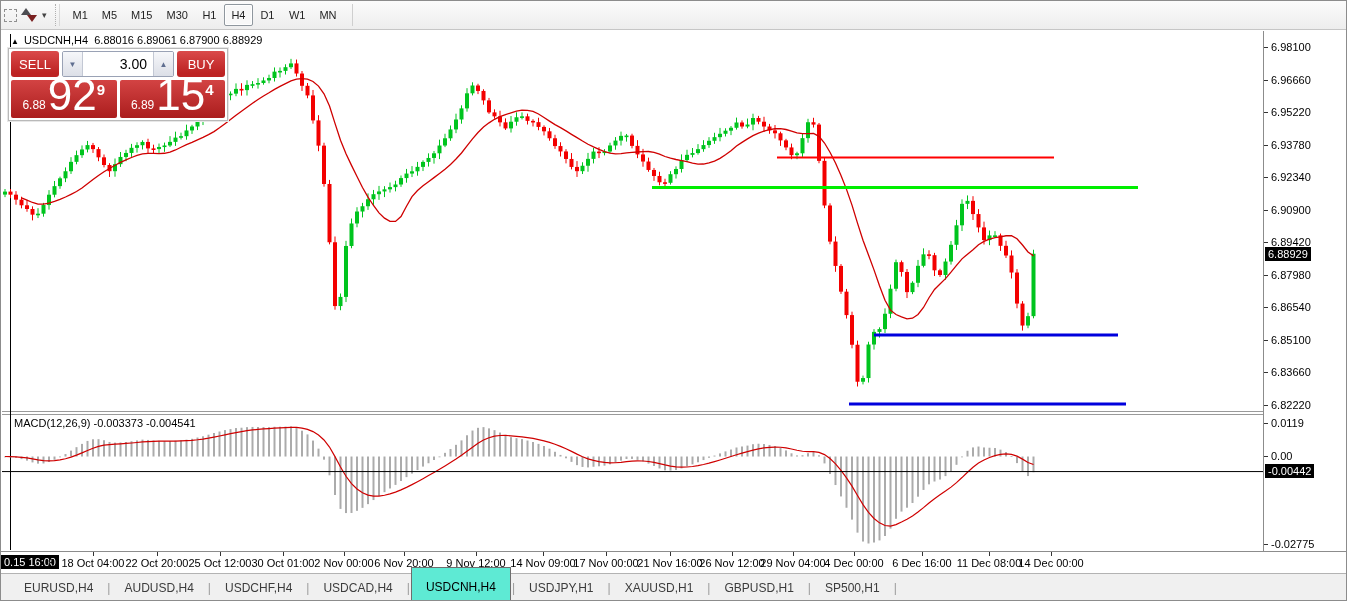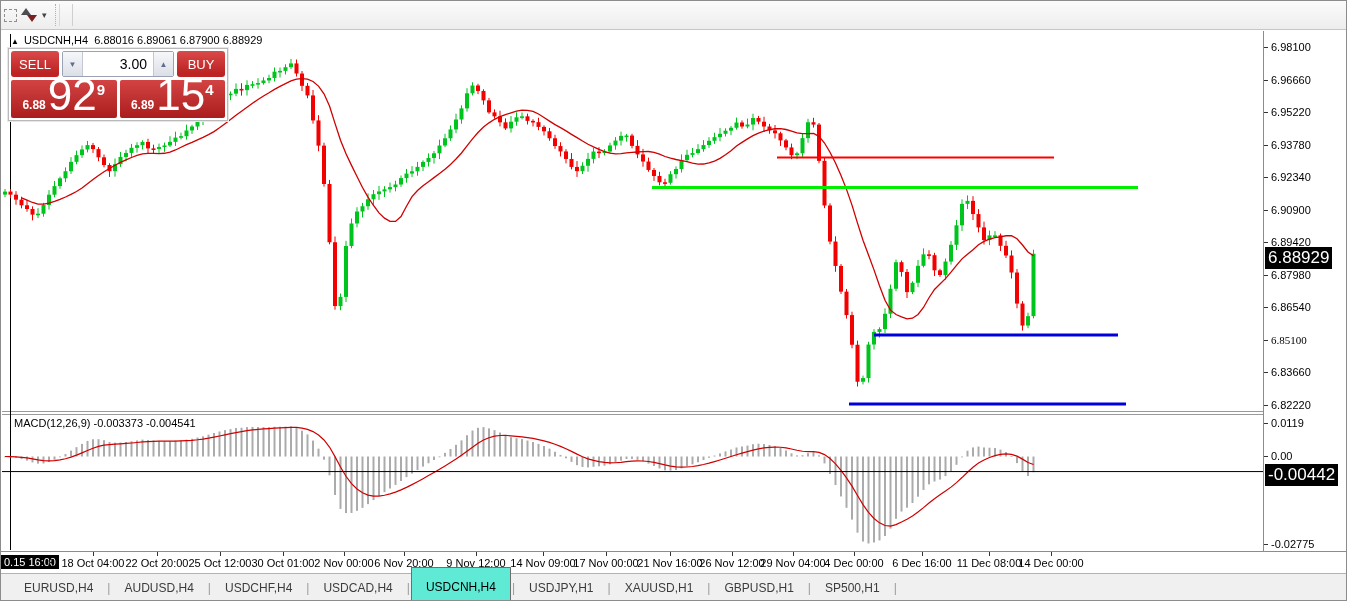--- a/index.html
+++ b/index.html
@@ -31,21 +31,21 @@
   .chart-area{position:absolute;left:0;top:0;width:100%;height:100%;}
   #chart-svg{position:absolute;left:0;top:0;}
   .chart-header{position:absolute;left:10px;top:33px;font-size:11px;color:#000;white-space:pre;}
   .hdr-marker{font-size:8px;color:#000;margin-right:5px;}
   .macd-label{position:absolute;left:13px;top:416px;font-size:11px;color:#000;}
   
   .price-axis{position:absolute;left:1262px;top:30px;width:84px;height:520px;background:#fff;
     border-left:1px solid #8c8c8c;font-size:11px;color:#000;}
   .ax-label{position:absolute;left:7px;white-space:nowrap;}
   .ax-tick{position:absolute;left:0;width:4px;height:1px;background:#333;}
-  .ax-badge{position:absolute;left:1px;background:#000;color:#fff;padding:1px 3px;font-size:17px;white-space:nowrap;}
+  .ax-badge{position:absolute;left:1px;background:#000;color:#fff;padding:1px 3px;font-size:11px;white-space:nowrap;}
   
   .time-axis{position:absolute;left:0;top:550px;width:1347px;height:22px;background:#fff;
     border-top:1px solid #8c8c8c;font-size:11px;color:#000;}
   .t-label{position:absolute;top:5px;transform:translateX(-50%);white-space:nowrap;}
   .t-tick{position:absolute;top:0;width:1px;height:4px;background:#333;}
   .t-badge{position:absolute;left:0;top:3px;background:#000;color:#fff;padding:1px 3px;font-size:11px;white-space:nowrap;}
   .t-stub{position:absolute;top:5px;white-space:nowrap;}
   
   .tab-bar{position:absolute;left:0;top:572px;width:1347px;height:29px;background:#f0f0f0;
     border-top:1px solid #b3b3b3;display:flex;align-items:center;padding-left:10px;font-size:12px;color:#3c3c3c;}
@@ -62,37 +62,48 @@
   .tw-stepper{flex:1;display:flex;border:1px solid #9aa2b5;border-radius:2px;overflow:hidden;}
   .tw-step-btn{width:20px;display:flex;align-items:center;justify-content:center;
     background:linear-gradient(180deg,#f6f7fa,#dcdfe7);color:#5f6e90;font-size:8px;cursor:default;}
   .tw-step-btn.left{border-right:1px solid #c3c8d4;}
   .tw-step-btn.right{border-left:1px solid #c3c8d4;}
   .tw-vol{flex:1;display:flex;align-items:center;justify-content:flex-end;background:#fff;
     font-size:14px;color:#000;padding-right:6px;}
   .tw-row2{display:flex;gap:3px;margin-top:3px;height:38px;}
   .tw-price{flex:1;display:flex;align-items:flex-end;justify-content:center;color:#fff;
     background:linear-gradient(180deg,#d34343,#ab1d1d);border-radius:2px;padding-bottom:3px;}
-  .tw-small{font-size:12px;font-weight:bold;margin-right:2px;line-height:1.6;}
+  .tw-small{font-size:12px;font-weight:normal;margin-right:2px;line-height:1.6;}
   .tw-big{font-size:44px;font-weight:400;line-height:0.88;}
   .tw-sup{font-size:15px;font-weight:bold;align-self:flex-start;margin-top:1px;}
 </style>
 </head>
 <body>
 
 <div class="window">
 
   <div class="toolbar">
     <span class="tb-icon tb-dashed"></span>
     <span class="tb-icon tb-arrows">
       <span class="a1"></span>
       <span class="a2"></span>
     </span>
     <span class="tb-caret">▾</span>
     <span class="tb-sep"></span>
+    <div class="tf-group" id="tf-group">
+        <div class="tf-btn">M1</div>
+        <div class="tf-btn">M5</div>
+        <div class="tf-btn">M15</div>
+        <div class="tf-btn">M30</div>
+        <div class="tf-btn">H1</div>
+        <div class="tf-btn active">H4</div>
+        <div class="tf-btn">D1</div>
+        <div class="tf-btn">W1</div>
+        <div class="tf-btn">MN</div>
+      </div>
     <span class="tb-sep2"></span>
   </div>
 
   <div class="chart-area">
     <svg id="chart-svg" width="1262" height="550" viewBox="0 0 1262 550">
         <line x1="1" y1="410.5" x2="1262" y2="410.5" stroke="#9a9a9a" stroke-width="1"></line>
         <line x1="1" y1="413.5" x2="1262" y2="413.5" stroke="#9a9a9a" stroke-width="1"></line>
         <line x1="9.5" y1="33" x2="9.5" y2="549" stroke="#000" stroke-width="1"></line>
         <rect x="3" y="455.5170239596469" width="2" height="0.8" fill="#ababab"></rect>
         <rect x="8.5" y="455.5170239596469" width="2" height="0.8" fill="#ababab"></rect>
@@ -708,21 +719,21 @@
         <div class="ax-label" style="top: 140.182px;">6.92340</div>
         <div class="ax-tick" style="top: 178.727px;"></div>
         <div class="ax-label" style="top: 172.727px;">6.90900</div>
         <div class="ax-tick" style="top: 211.273px;"></div>
         <div class="ax-label" style="top: 205.273px;">6.89420</div>
         <div class="ax-tick" style="top: 243.818px;"></div>
         <div class="ax-label" style="top: 237.818px;">6.87980</div>
         <div class="ax-tick" style="top: 276.364px;"></div>
         <div class="ax-label" style="top: 270.364px;">6.86540</div>
         <div class="ax-tick" style="top: 308.909px;"></div>
-        <div class="ax-label" style="top: 302.909px; font-family: Liberation Serif, serif;">6.85100</div>
+        <div class="ax-label" style="top: 302.909px;">6.85100</div>
         <div class="ax-tick" style="top: 341.455px;"></div>
         <div class="ax-label" style="top: 335.455px;">6.83660</div>
         <div class="ax-tick" style="top: 374px;"></div>
         <div class="ax-label" style="top: 368px;">6.82220</div>
         <div class="ax-badge" style="top: 215.752px;">6.88929</div>
         <div class="ax-tick" style="top: 392px;"></div>
         <div class="ax-label" style="top: 386px;">0.0119</div>
         <div class="ax-tick" style="top: 425px;"></div>
         <div class="ax-label" style="top: 419px;">0.00</div>
         <div class="ax-tick" style="top: 513px;"></div>

